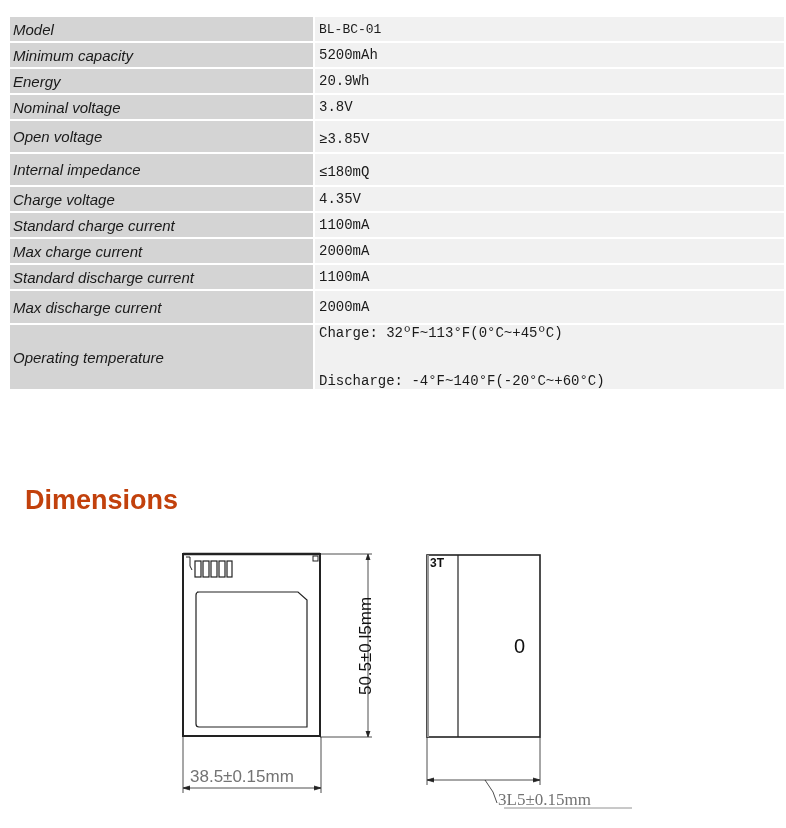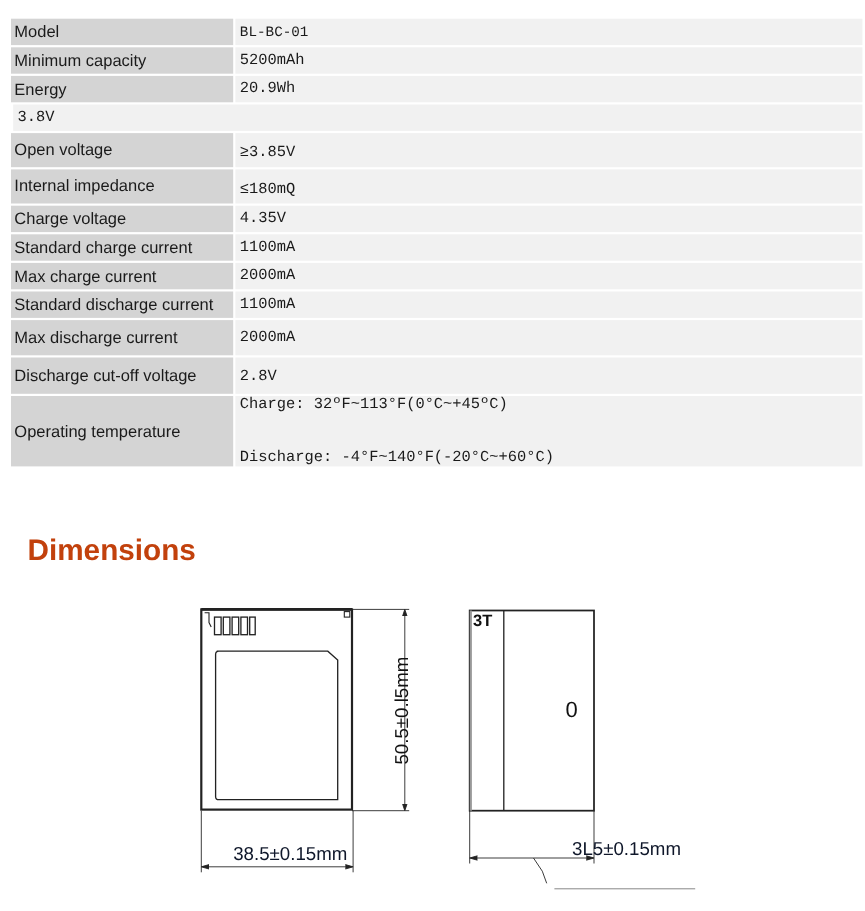--- a/index.html
+++ b/index.html
@@ -1,49 +1,50 @@
 <!DOCTYPE html>
 <html><head>
 <meta charset="utf-8">
 <style>
   html, body { margin: 0; padding: 0; background: #ffffff; }
   body { width: 786px; height: 828px; position: relative; overflow: hidden;
          font-family: "Liberation Sans", sans-serif; color: #111; }
   .spec-table { position: absolute; left: 10px; top: 17px; width: 774px; }
   .row { display: flex; margin-bottom: 2px; }
-  .cell-label { width: 202px; background: #d4d4d4; font-size: 15px; padding-left: 3px;
-                display: flex; align-items: center; box-sizing: border-box; color: #1a1a1a; }
+  .cell-label { width: 303px; background: #d4d4d4; font-size: 15px; padding-left: 3px;
+                display: flex; align-items: center; box-sizing: border-box; color: #1a1a1a; font-style: italic; }
   .cell-value { flex: 1; margin-left: 2px; background: #f1f1f1; font-size: 14px; padding-left: 4px;
                 display: flex; align-items: center; box-sizing: border-box; color: #1a1a1a; font-family: Liberation Mono, monospace; }
   .cell-value.multi { flex-direction: column; align-items: flex-start; justify-content: space-between; gap: 14px; }
   .heading { position: absolute; left: 24px; top: 484px; font-size: 27px; font-weight: bold; color: #c2410c; margin: 1px; }
   .diagram { position: absolute; left: 0; top: 0; width: 786px; height: 828px; pointer-events: none; }
-  .dim-label { position: absolute; font-size: 17px; color: #0f172a; white-space: nowrap; margin-left: 22px; }
+  .dim-label { position: absolute; font-size: 17px; color: #737373; white-space: nowrap; }
   .dim-vertical { position: absolute; font-size: 17px; color: #111; white-space: nowrap;
                   transform: rotate(-90deg); transform-origin: center center; }
-  .small-mark { position: absolute; font-size: 15px; font-weight: bold; color: #111; }
+  .small-mark { position: absolute; font-size: 12px; font-weight: bold; color: #111; }
   .side-zero { position: absolute; font-size: 20px; color: #111; }
 </style>
 </head>
 <body>
 
 <div class="spec-table">
   <div class="row" style="height:24px">
     <div class="cell-label">Model</div>
     <div class="cell-value" style="font-size:13px">BL-BC-01</div>
   </div>
   <div class="row" style="height:24px">
     <div class="cell-label">Minimum capacity</div>
     <div class="cell-value">5200mAh</div>
   </div>
   <div class="row" style="height:24px">
     <div class="cell-label">Energy</div>
     <div class="cell-value">20.9Wh</div>
   </div>
   <div class="row" style="height:24px">
+    <div class="cell-label">Nominal voltage</div>
     <div class="cell-value">3.8V</div>
   </div>
   <div class="row" style="height:31px">
     <div class="cell-label">Open voltage</div>
     <div class="cell-value" style="padding-top:4px">≥3.85V</div>
   </div>
   <div class="row" style="height:31px">
     <div class="cell-label">Internal impedance</div>
     <div class="cell-value" style="padding-top:4px">≤180mQ</div>
   </div>
@@ -59,24 +60,20 @@
     <div class="cell-label">Max charge current</div>
     <div class="cell-value">2000mA</div>
   </div>
   <div class="row" style="height:24px">
     <div class="cell-label">Standard discharge current</div>
     <div class="cell-value">1100mA</div>
   </div>
   <div class="row" style="height:32px">
     <div class="cell-label">Max discharge current</div>
     <div class="cell-value">2000mA</div>
-  </div>
-  <div class="row" style="height:33px">
-    <div class="cell-label">Discharge cut-off voltage</div>
-    <div class="cell-value">2.8V</div>
   </div>
   <div class="row" style="height:64px">
     <div class="cell-label">Operating temperature</div>
     <div class="cell-value multi">
       <span>Charge: 32ºF~113°F(0°C~+45ºC)</span>
       <span>Discharge: -4°F~140°F(-20°C~+60°C)</span>
     </div>
   </div>
 </div>
 
@@ -123,15 +120,15 @@
     <path d="M434 778 L427 780 L434 782" fill="#222" stroke-width="0.8"></path>
     <path d="M533 778 L540 780 L533 782" fill="#222" stroke-width="0.8"></path>
 
     <path d="M485 780 L493 792 L497 803" stroke-width="0.8"></path>
     <line x1="504" y1="808" x2="632" y2="808" stroke="#777" stroke-width="0.8"></line>
   </g>
 </svg>
 
 <div class="dim-vertical" style="left:306px; top:636px; width:120px; text-align:center;">50.5±0.l5mm</div>
 <div class="dim-label" style="left:190px; top:767px;">38.5±0.15mm</div>
-<div class="dim-label" style="left:498px; top:762px;">3L5±0.15mm</div>
+<div class="dim-label" style="left:498px; top:790px;font-family:Liberation Serif, serif;">3L5±0.15mm</div>
 <div class="small-mark" style="left:430px; top:556px;">3T</div>
 <div class="side-zero" style="left:514px; top:635px;">0</div>
 
 </body></html>

